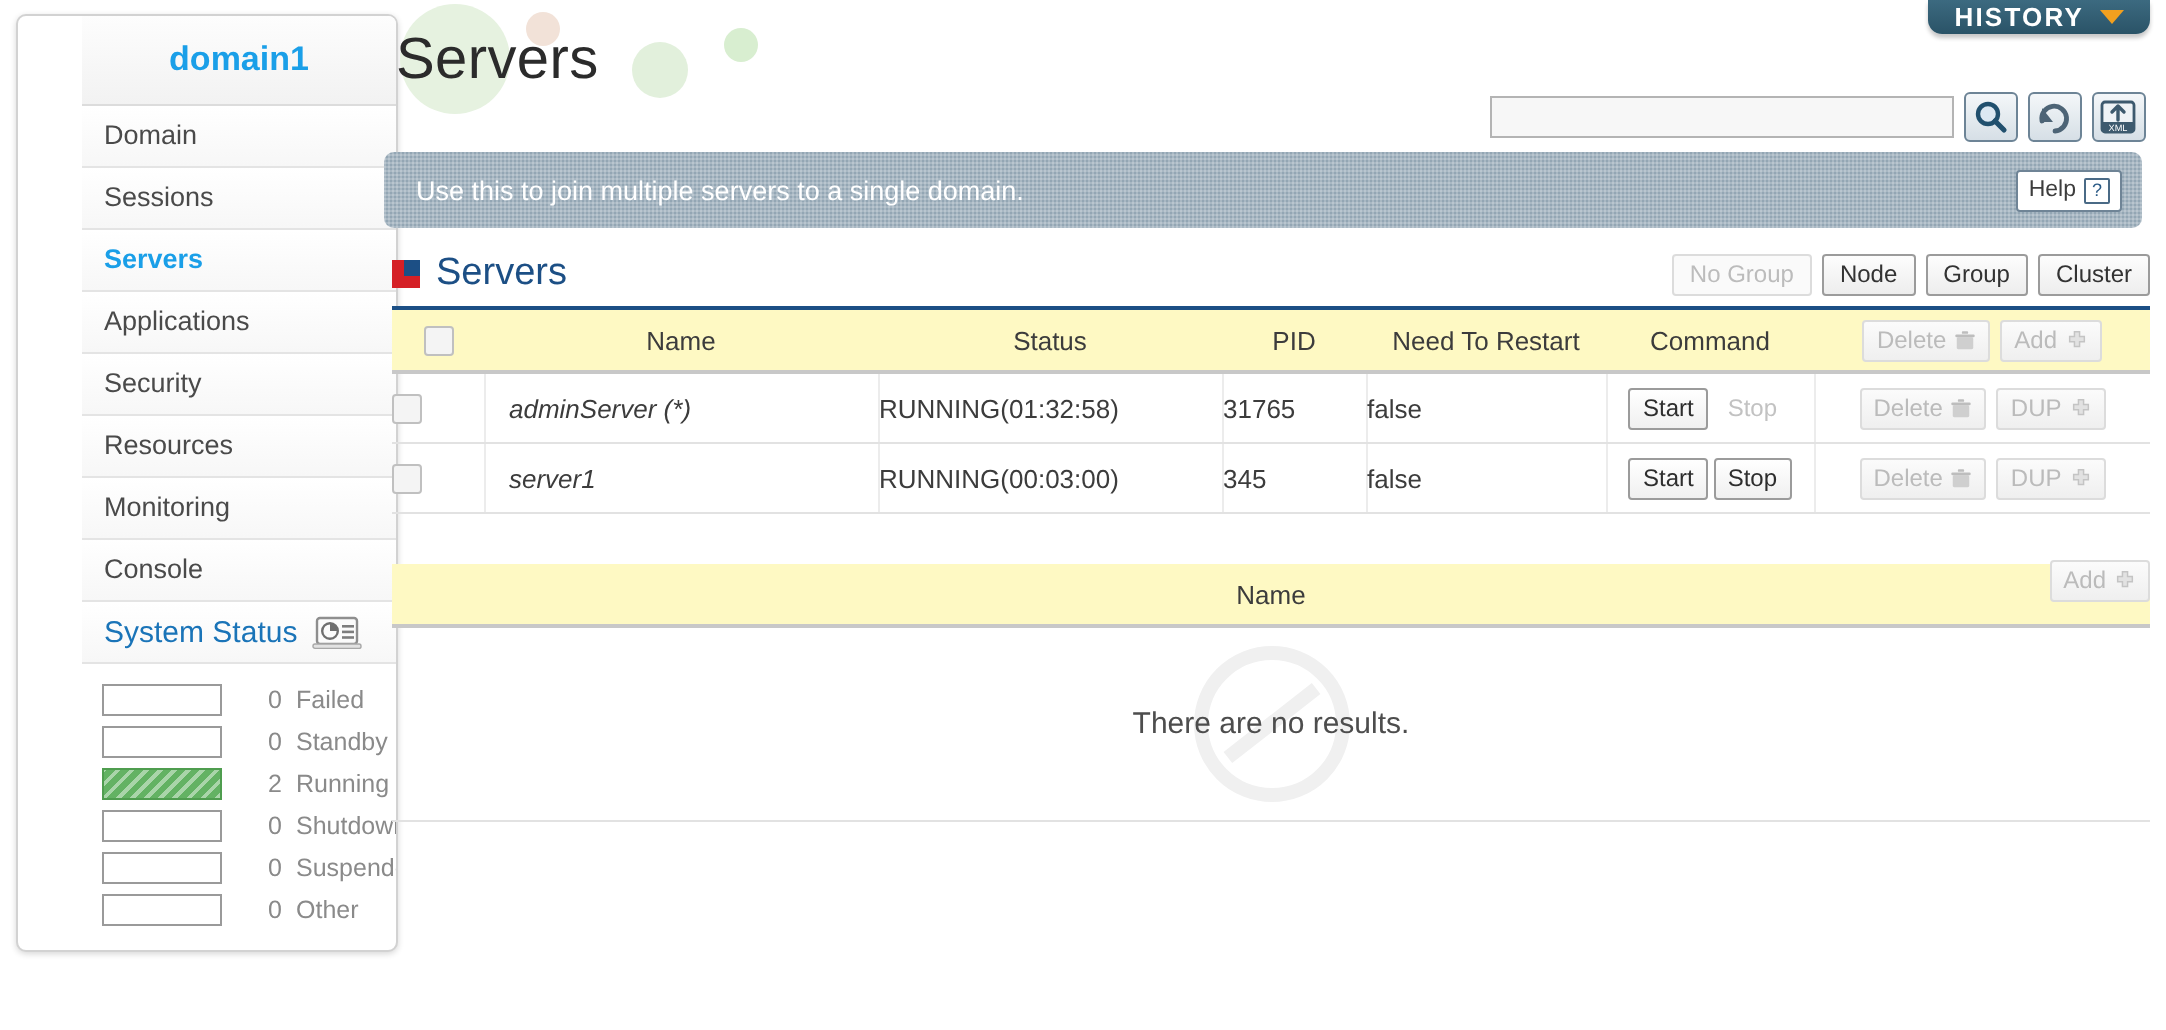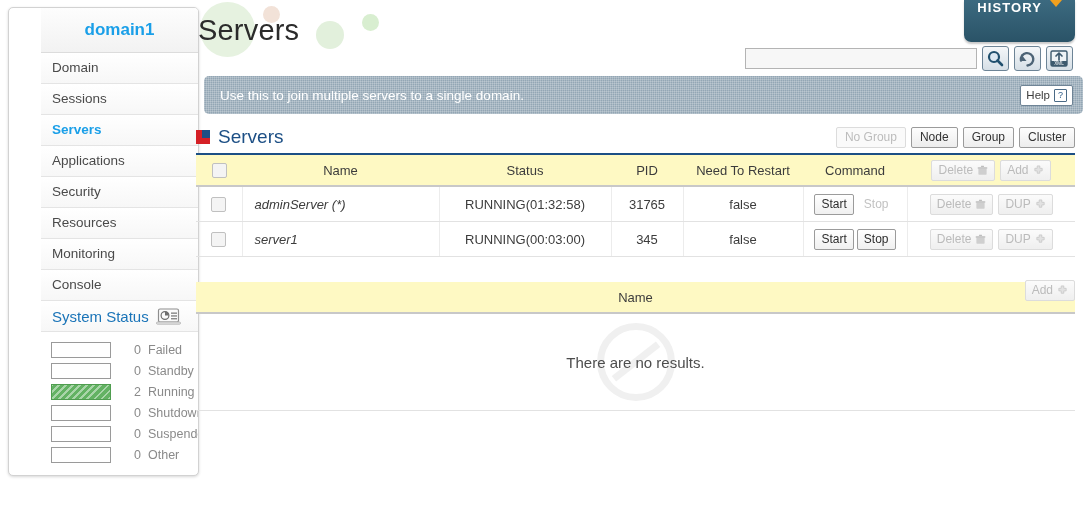--- a/index.html
+++ b/index.html
@@ -137,29 +137,30 @@
     font-size: 29px;
     color: #2b2b2b;
     letter-spacing: 0.2px;
   }
 
   
   .history-tab {
     position: absolute;
     right: 8px;
     top: 0px;
-    height: 42px;
+    height: 17px;
     padding: 0 13px;
     border-radius: 0 0 7px 7px;
     background: linear-gradient(to bottom, #3c6a80 0%, #2a5367 100%);
     color: #ffffff;
     font-size: 13px;
     font-weight: bold;
     letter-spacing: 1.1px;
     display: flex;
+    align-items: center;
     gap: 8px;
     box-shadow: 0 2px 2px rgba(0,0,0,0.22);
     cursor: pointer;
   }
   .chev {
     width: 0; height: 0;
     border-left: 6px solid transparent;
     border-right: 6px solid transparent;
     border-top: 7px solid #f2a01e;
   }
@@ -191,21 +192,21 @@
     border-radius: 3px;
     background: linear-gradient(to bottom, #f4f7f9 0%, #d6dfe6 100%);
     position: relative;
     cursor: pointer;
     flex: none;
   }
 
   
   .info-banner {
     position: absolute;
-    left: 16px;
+    left: 4px;
     top: 76px;
     width: 879px;
     height: 38px;
     border-radius: 5px;
     background-color: #93a6b4;
     background-image:
       repeating-linear-gradient(0deg, rgba(255,255,255,0.20) 0 1px, rgba(0,0,0,0) 1px 2px),
       repeating-linear-gradient(90deg, rgba(255,255,255,0.20) 0 1px, rgba(0,0,0,0) 1px 2px);
     display: flex;
     align-items: center;
@@ -312,21 +313,20 @@
     padding: 0;
     background: #fef9c3;
     border-bottom: 2px solid #c8c8c8;
   }
   table.grid td {
     height: 34px;
     padding: 0;
     border-bottom: 1px solid #e2e2e2;
     border-right: 1px solid #ececec;
     color: #3c3c3c;
-    text-align: center;
   }
   table.grid td.nm {
     text-align: left;
     padding-left: 12px;
     font-style: italic;
   }
   table.grid td.last, table.grid th.last { border-right: none; }
   .cbx {
     width: 13px; height: 13px;
     border: 1px solid #c0c0c0;

